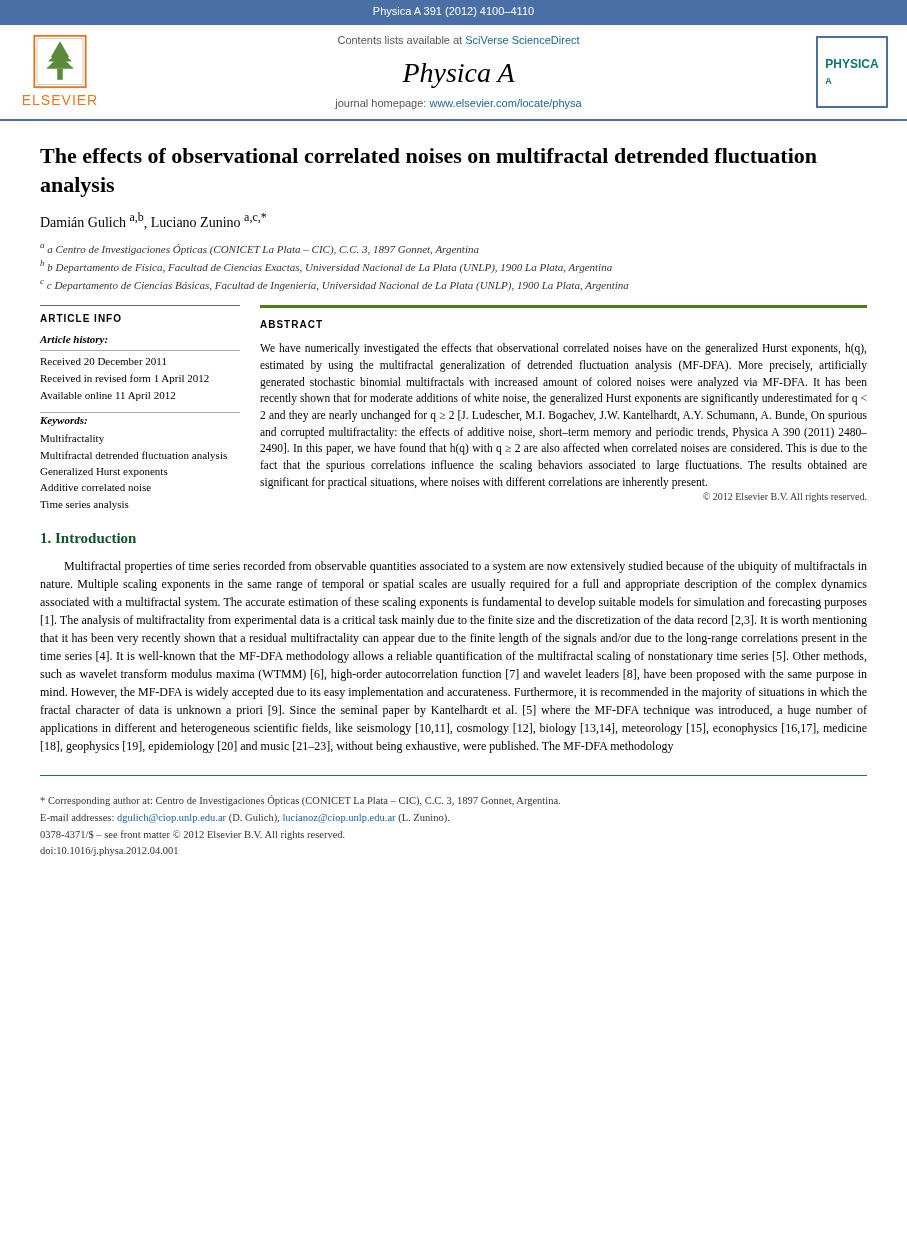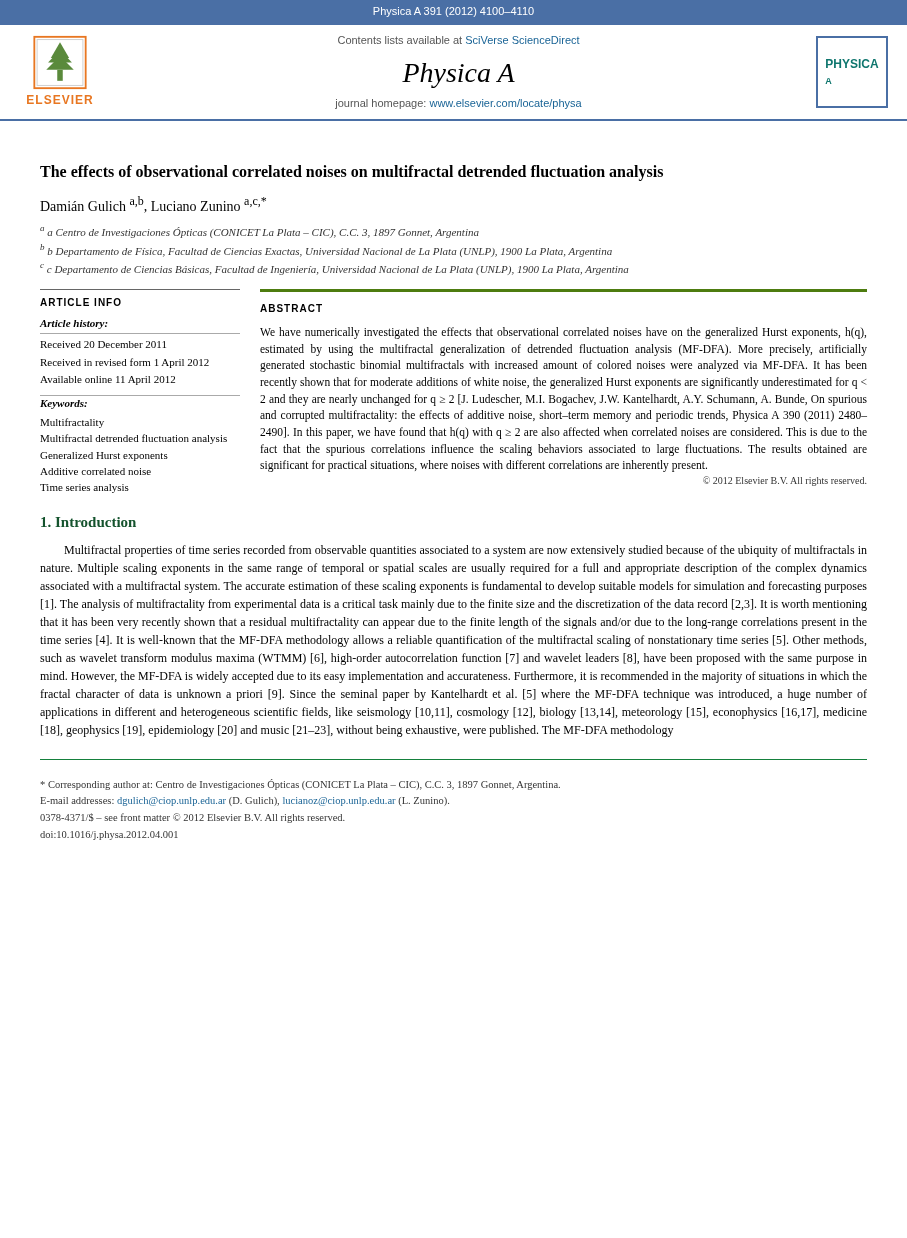--- a/index.html
+++ b/index.html
@@ -34,23 +34,23 @@
       display: flex;
       flex-direction: column;
       align-items: center;
     }
     .elsevier-logo .logo-tree {
       width: 60px;
       height: 55px;
     }
     .elsevier-text {
       font-family: Arial, sans-serif;
-      font-size: 12px;
+      font-size: 14px;
       color: #e87722;
-      font-weight: bold;
+      font-weight: normal;
       letter-spacing: 1px;
       margin-top: 2px;
     }
     .journal-center {
       flex: 1;
       text-align: center;
     }
     .journal-center .contents-line {
       font-size: 11px;
       color: #555;
@@ -87,26 +87,26 @@
       justify-content: center;
       font-size: 18px;
       font-weight: bold;
       color: #4a6fa5;
       font-family: Arial, sans-serif;
     }
     .main-content {
       padding: 15px 40px 20px 40px;
     }
     .article-title {
-      font-size: 16px;
+      font-size: 22px;
       font-weight: bold;
       color: #000;
       line-height: 1.3;
       margin-bottom: 10px;
-      margin-top: 26px;
+      margin-top: 6px;
     }
     .authors {
       font-size: 14px;
       margin-bottom: 6px;
     }
     .authors sup {
       font-size: 12px;
     }
     .affiliations {
       font-size: 11px;

